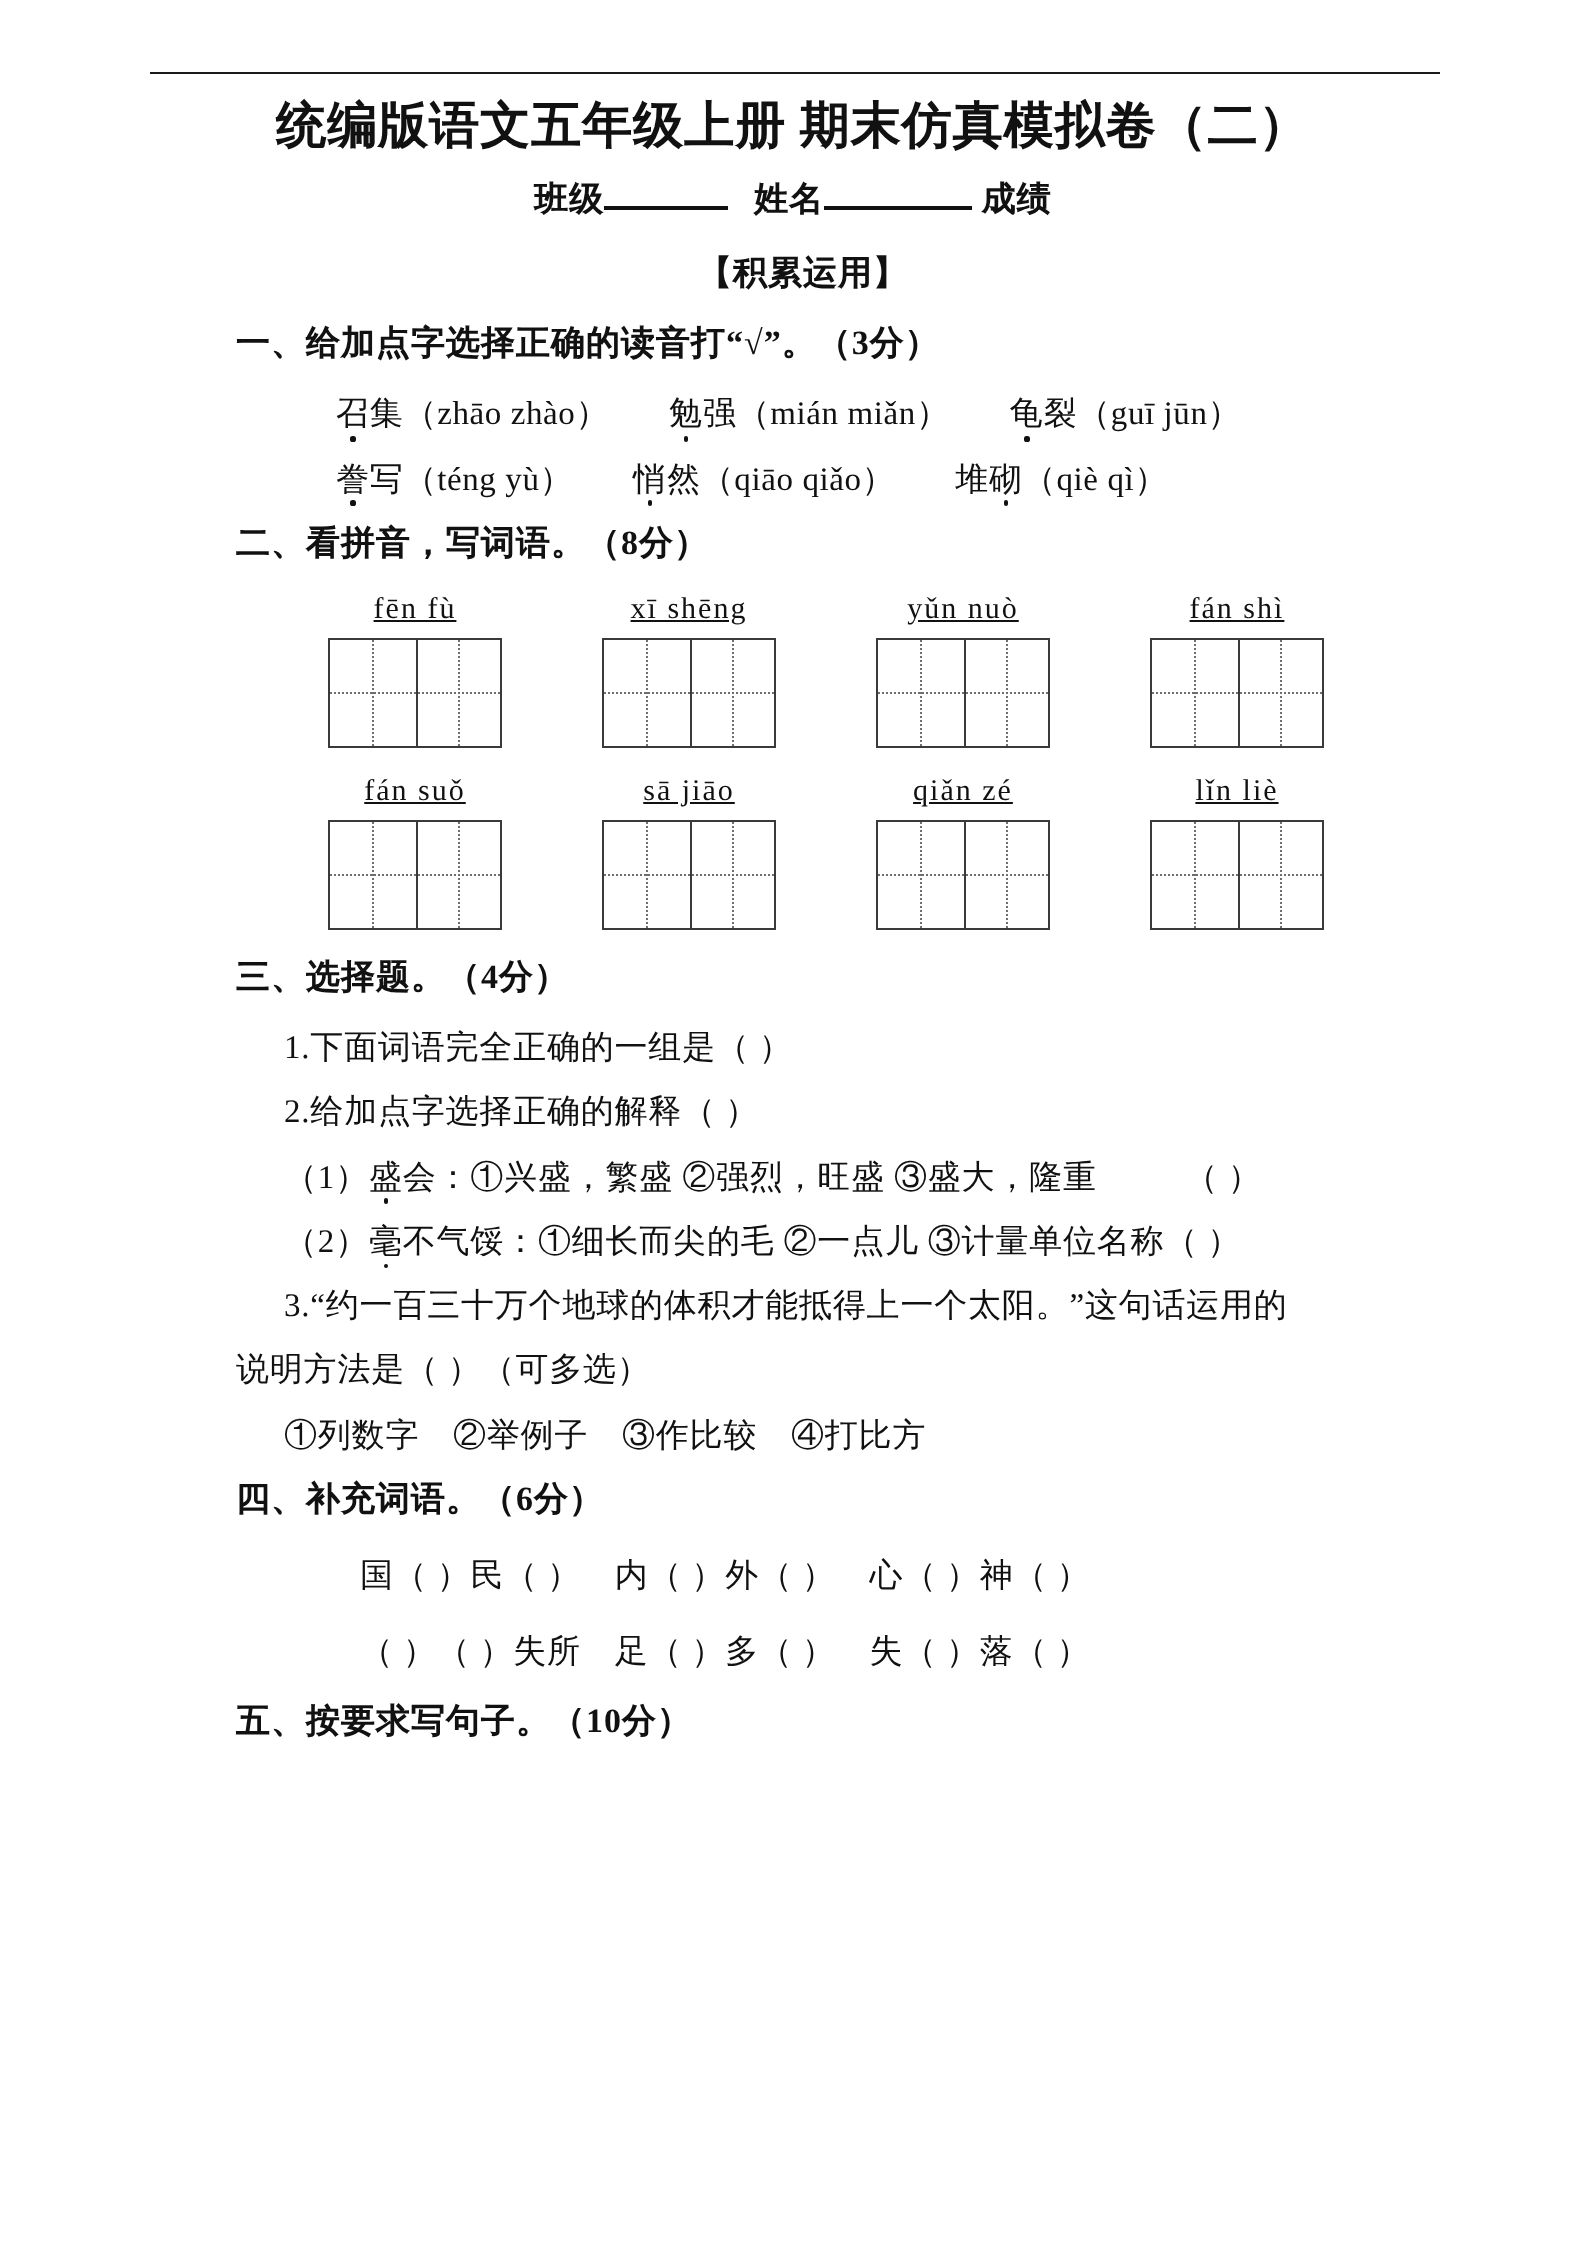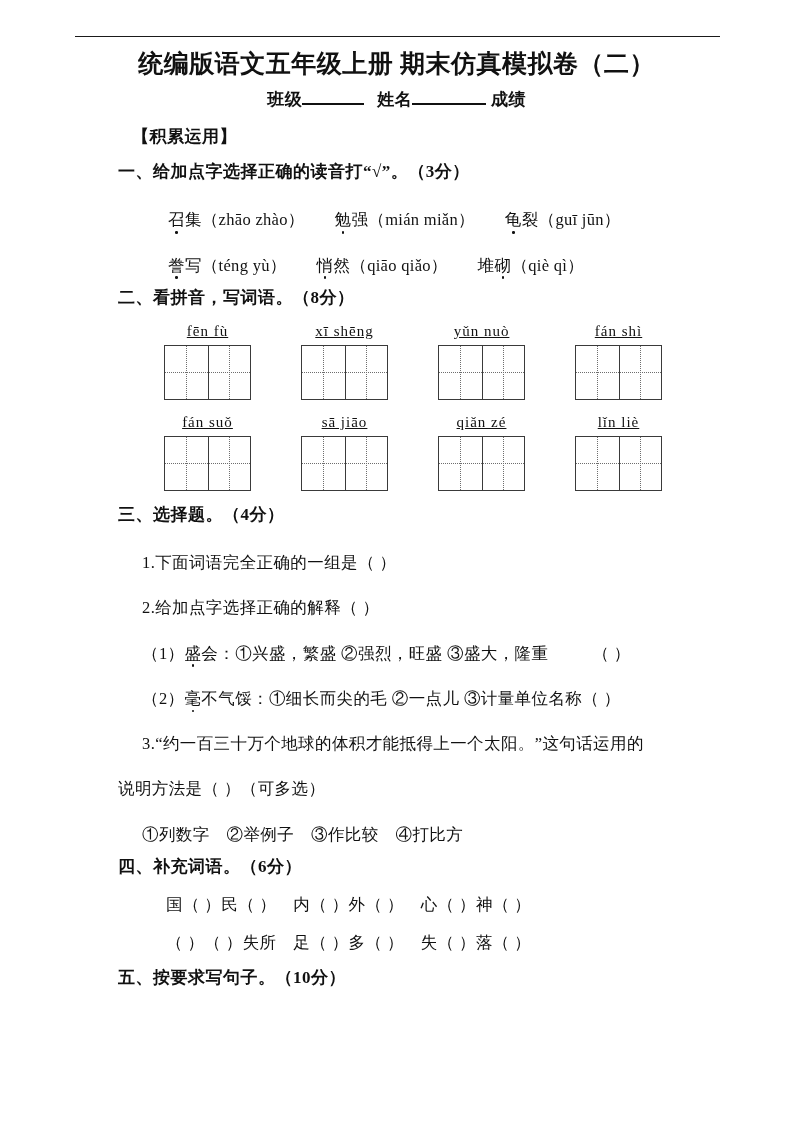--- a/index.html
+++ b/index.html
@@ -57,38 +57,39 @@
   }
   .bl-short { width: 62px; }
   .bl-long  { width: 74px; }
   .sp-sm { display: inline-block; width: 13px; }
 
   
   .part-header {
     font-size: 17px;
     font-weight: bold;
     margin-top: 14px;
-    margin-left: 20px;
-    letter-spacing: 0.5px;
+    margin-left: 10px;
+    letter-spacing: 0.5px;
+    text-align: center;
   }
 
   
   .sec-heading {
     font-size: 17px;
     font-weight: bold;
     margin-top: 12px;
     margin-left: 6px;
     letter-spacing: 0.5px;
   }
 
   
   .body-line {
     font-size: 16.5px;
     line-height: 1.05;
-    margin-top: 28px;
+    margin-top: 15px;
     letter-spacing: 0.4px;
   }
   .indent-1 { margin-left: 56px; }
   .indent-2 { margin-left: 30px; }
   .indent-0 { margin-left: 6px; }
 
   
   .dotted {
     position: relative;
     display: inline-block;
@@ -160,21 +161,21 @@
     top: 50%;
     left: 0;
     right: 0;
     border-top: 1px dotted #6e6e6e;
   }
 
   
   .idiom-line {
     font-size: 16.5px;
     margin-top: 16px;
-    margin-left: 54px;
+    margin-left: 68px;
     letter-spacing: 0.4px;
     white-space: nowrap;
   }
 
   .brk { display: inline-block; width: 30px; }
   .brk-lg { display: inline-block; width: 44px; }
   .nowrap { white-space: nowrap; }
 </style>
 </head>
 <body>

